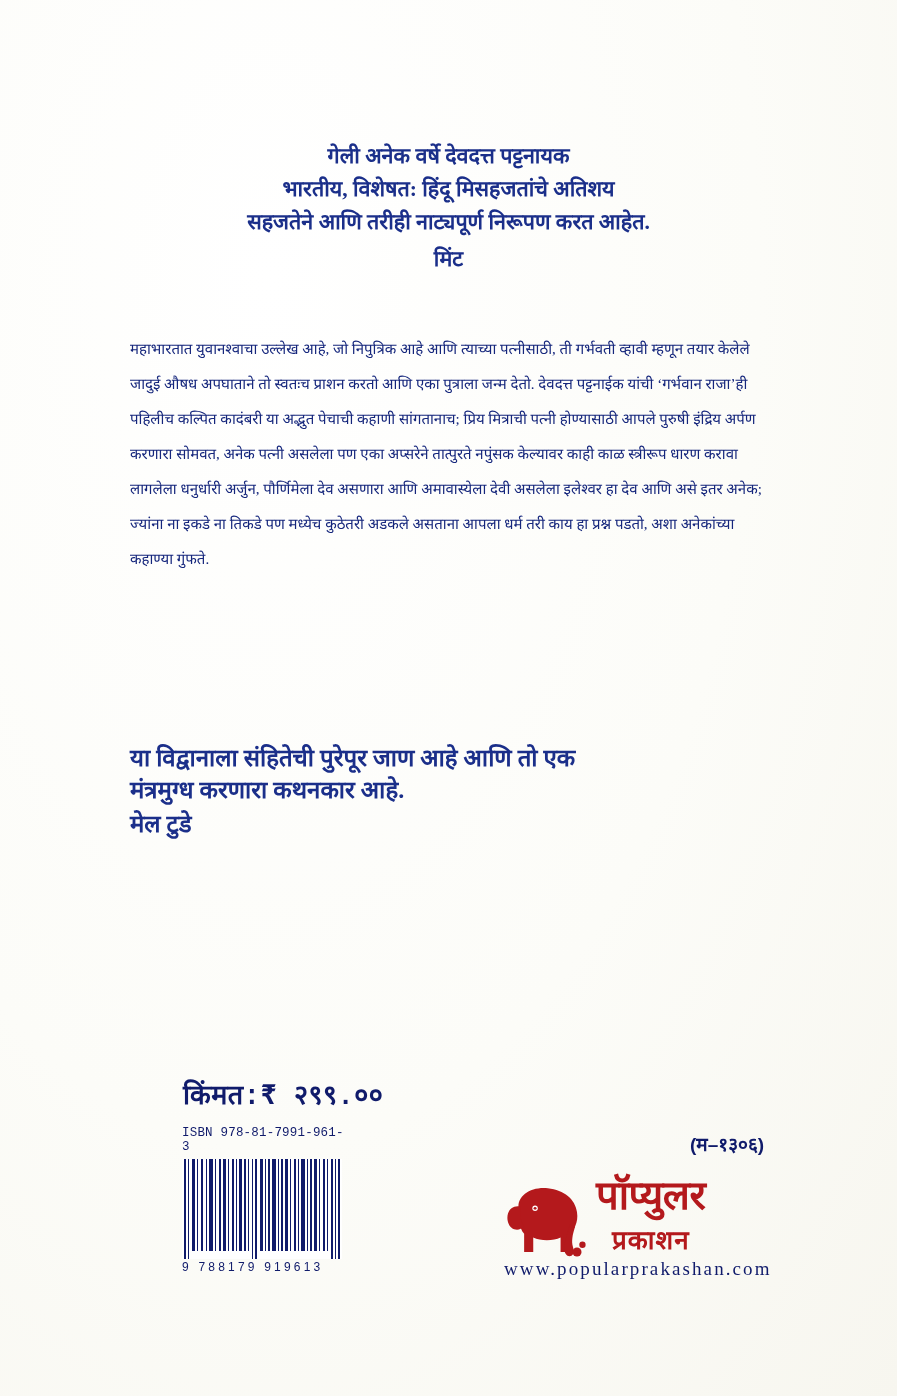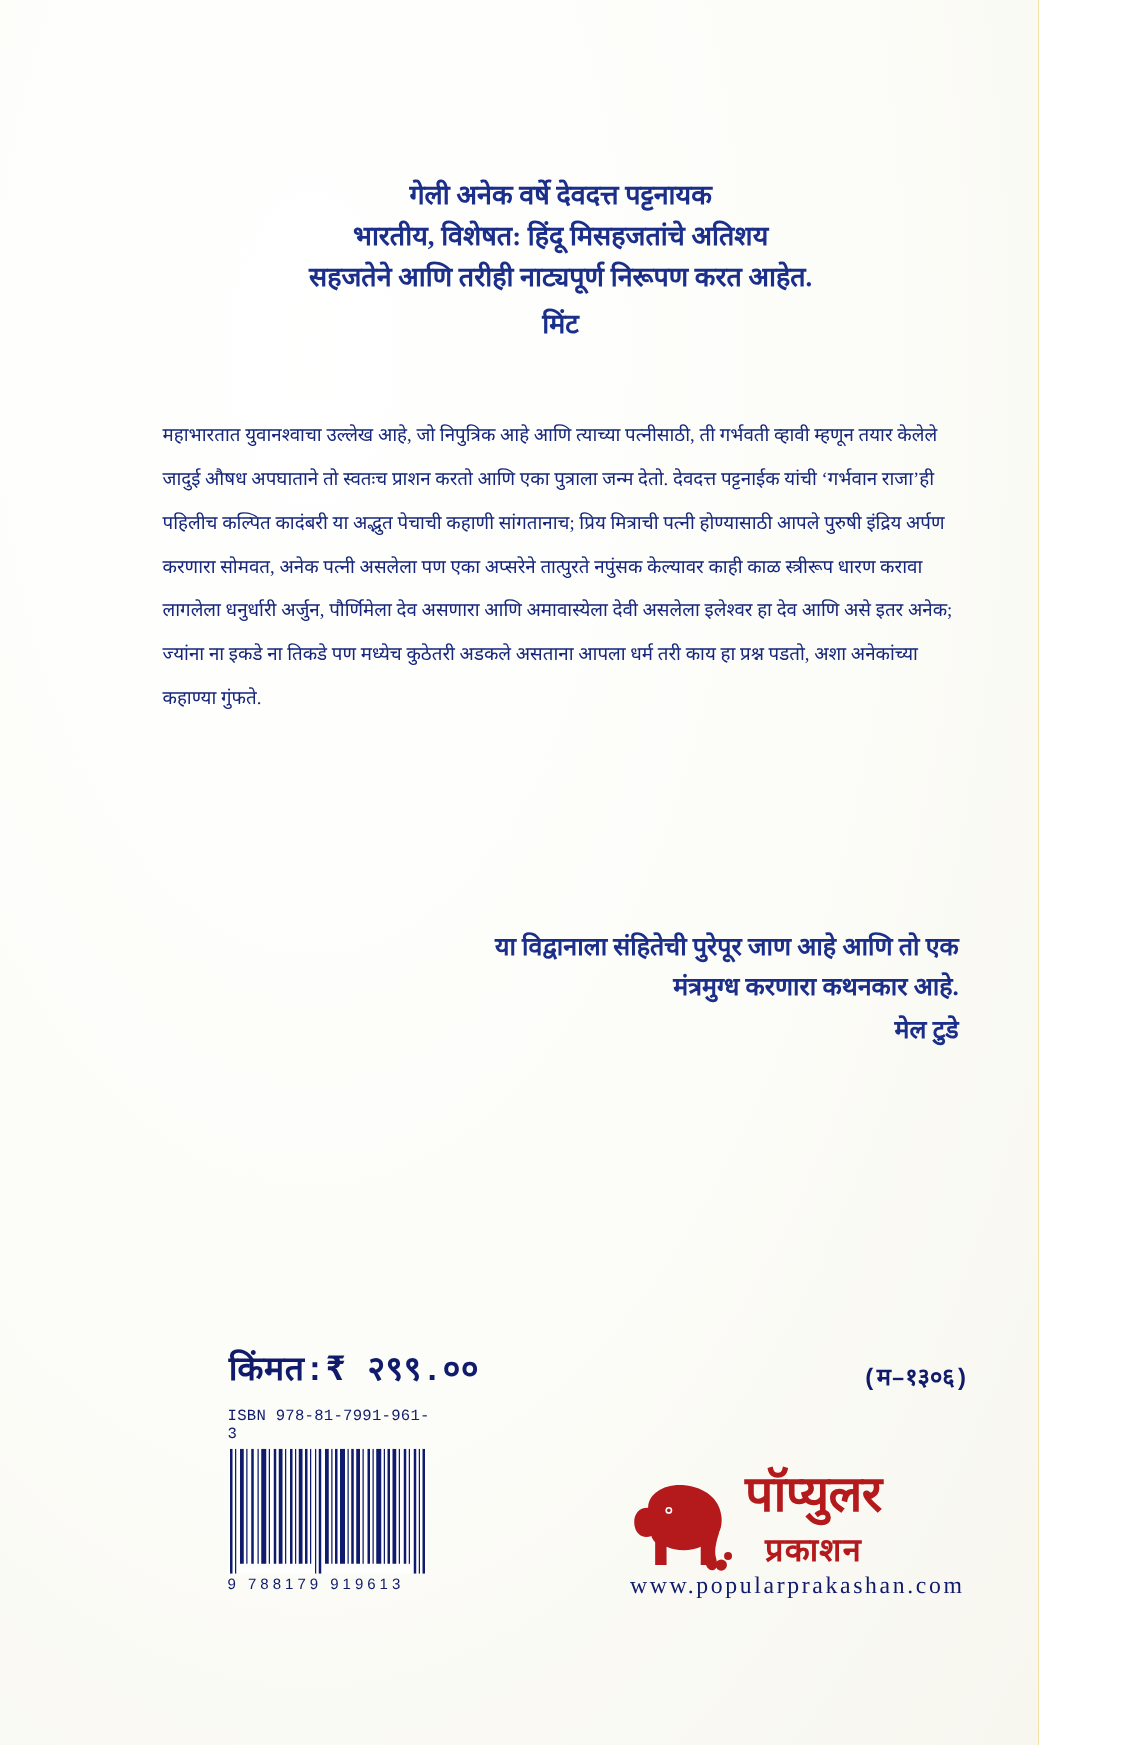--- a/index.html
+++ b/index.html
@@ -5,21 +5,21 @@
   html, body {
     margin: 0;
     padding: 0;
     background: #ffffff;
   }
   body {
     font-family: "Liberation Sans", sans-serif;
   }
   .page {
     position: relative;
-    width: 831px;
+    width: 897px;
     height: 1396px;
     background: #eab308;
     overflow: hidden;
   }
   .paper-tint {
     position: absolute;
     inset: 0;
     background:
       radial-gradient(ellipse at 30% 20%, #ffffff 0%, #fcfcf8 55%, #f7f6ef 100%);
     pointer-events: none;
@@ -62,24 +62,24 @@
     font-size: 15px;
     line-height: 35px;
     font-weight: 500;
   }
 
   .blurb-mid {
     position: absolute;
     left: 130px;
     top: 742px;
     width: 637px;
-    text-align: right;
+    text-align: left;
     color: #1b2f8a;
     font-family: "Liberation Serif", serif;
-    font-size: 20px;
+    font-size: 24px;
     line-height: 32px;
     font-weight: 600;
   }
   .blurb-mid .src {
     display: block;
     margin-top: 2px;
   }
 
   .blurb-bottom {
     position: absolute;
@@ -135,23 +135,23 @@
     font-size: 12px;
     color: #101b6b;
     letter-spacing: 3.2px;
     white-space: nowrap;
   }
 
   
   .pub-code {
     position: absolute;
     left: 690px;
-    top: 1088px;
-    color: #101b6b;
-    font-family: Liberation Mono, monospace;
+    top: 1131px;
+    color: #101b6b;
+    font-family: Liberation Sans, sans-serif;
     font-size: 19px;
     font-weight: 600;
   }
   .logo-wrap {
     position: absolute;
     left: 500px;
     top: 1175px;
     width: 290px;
     height: 110px;
   }

